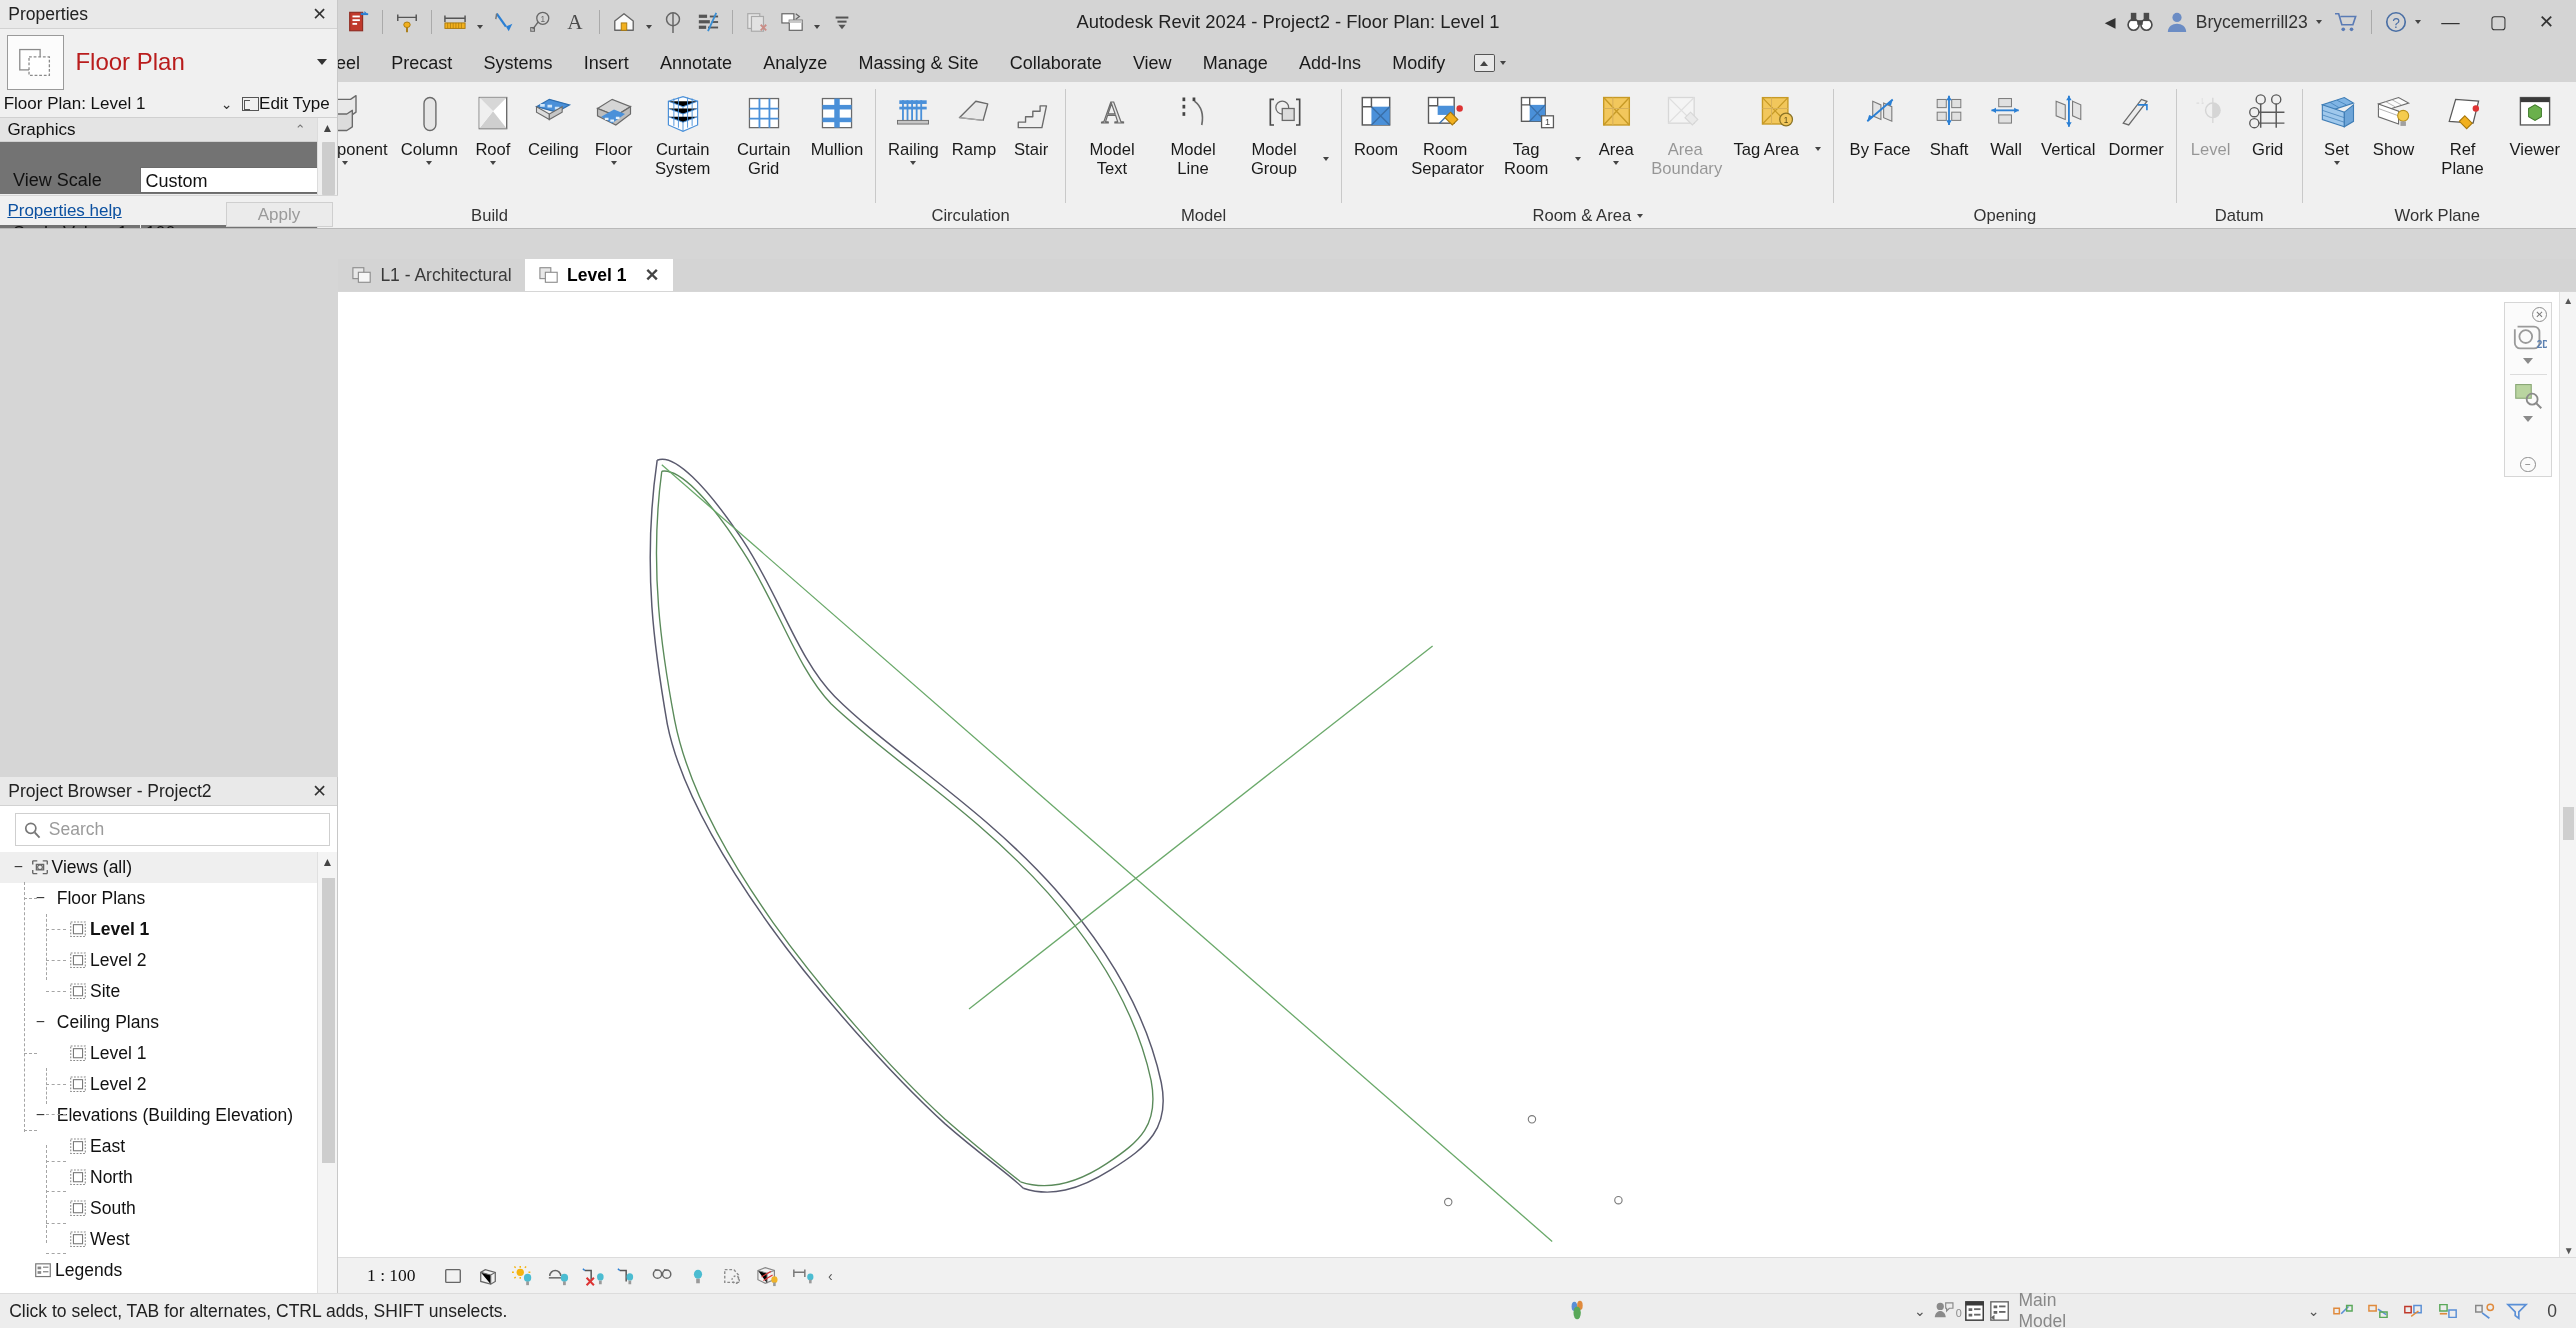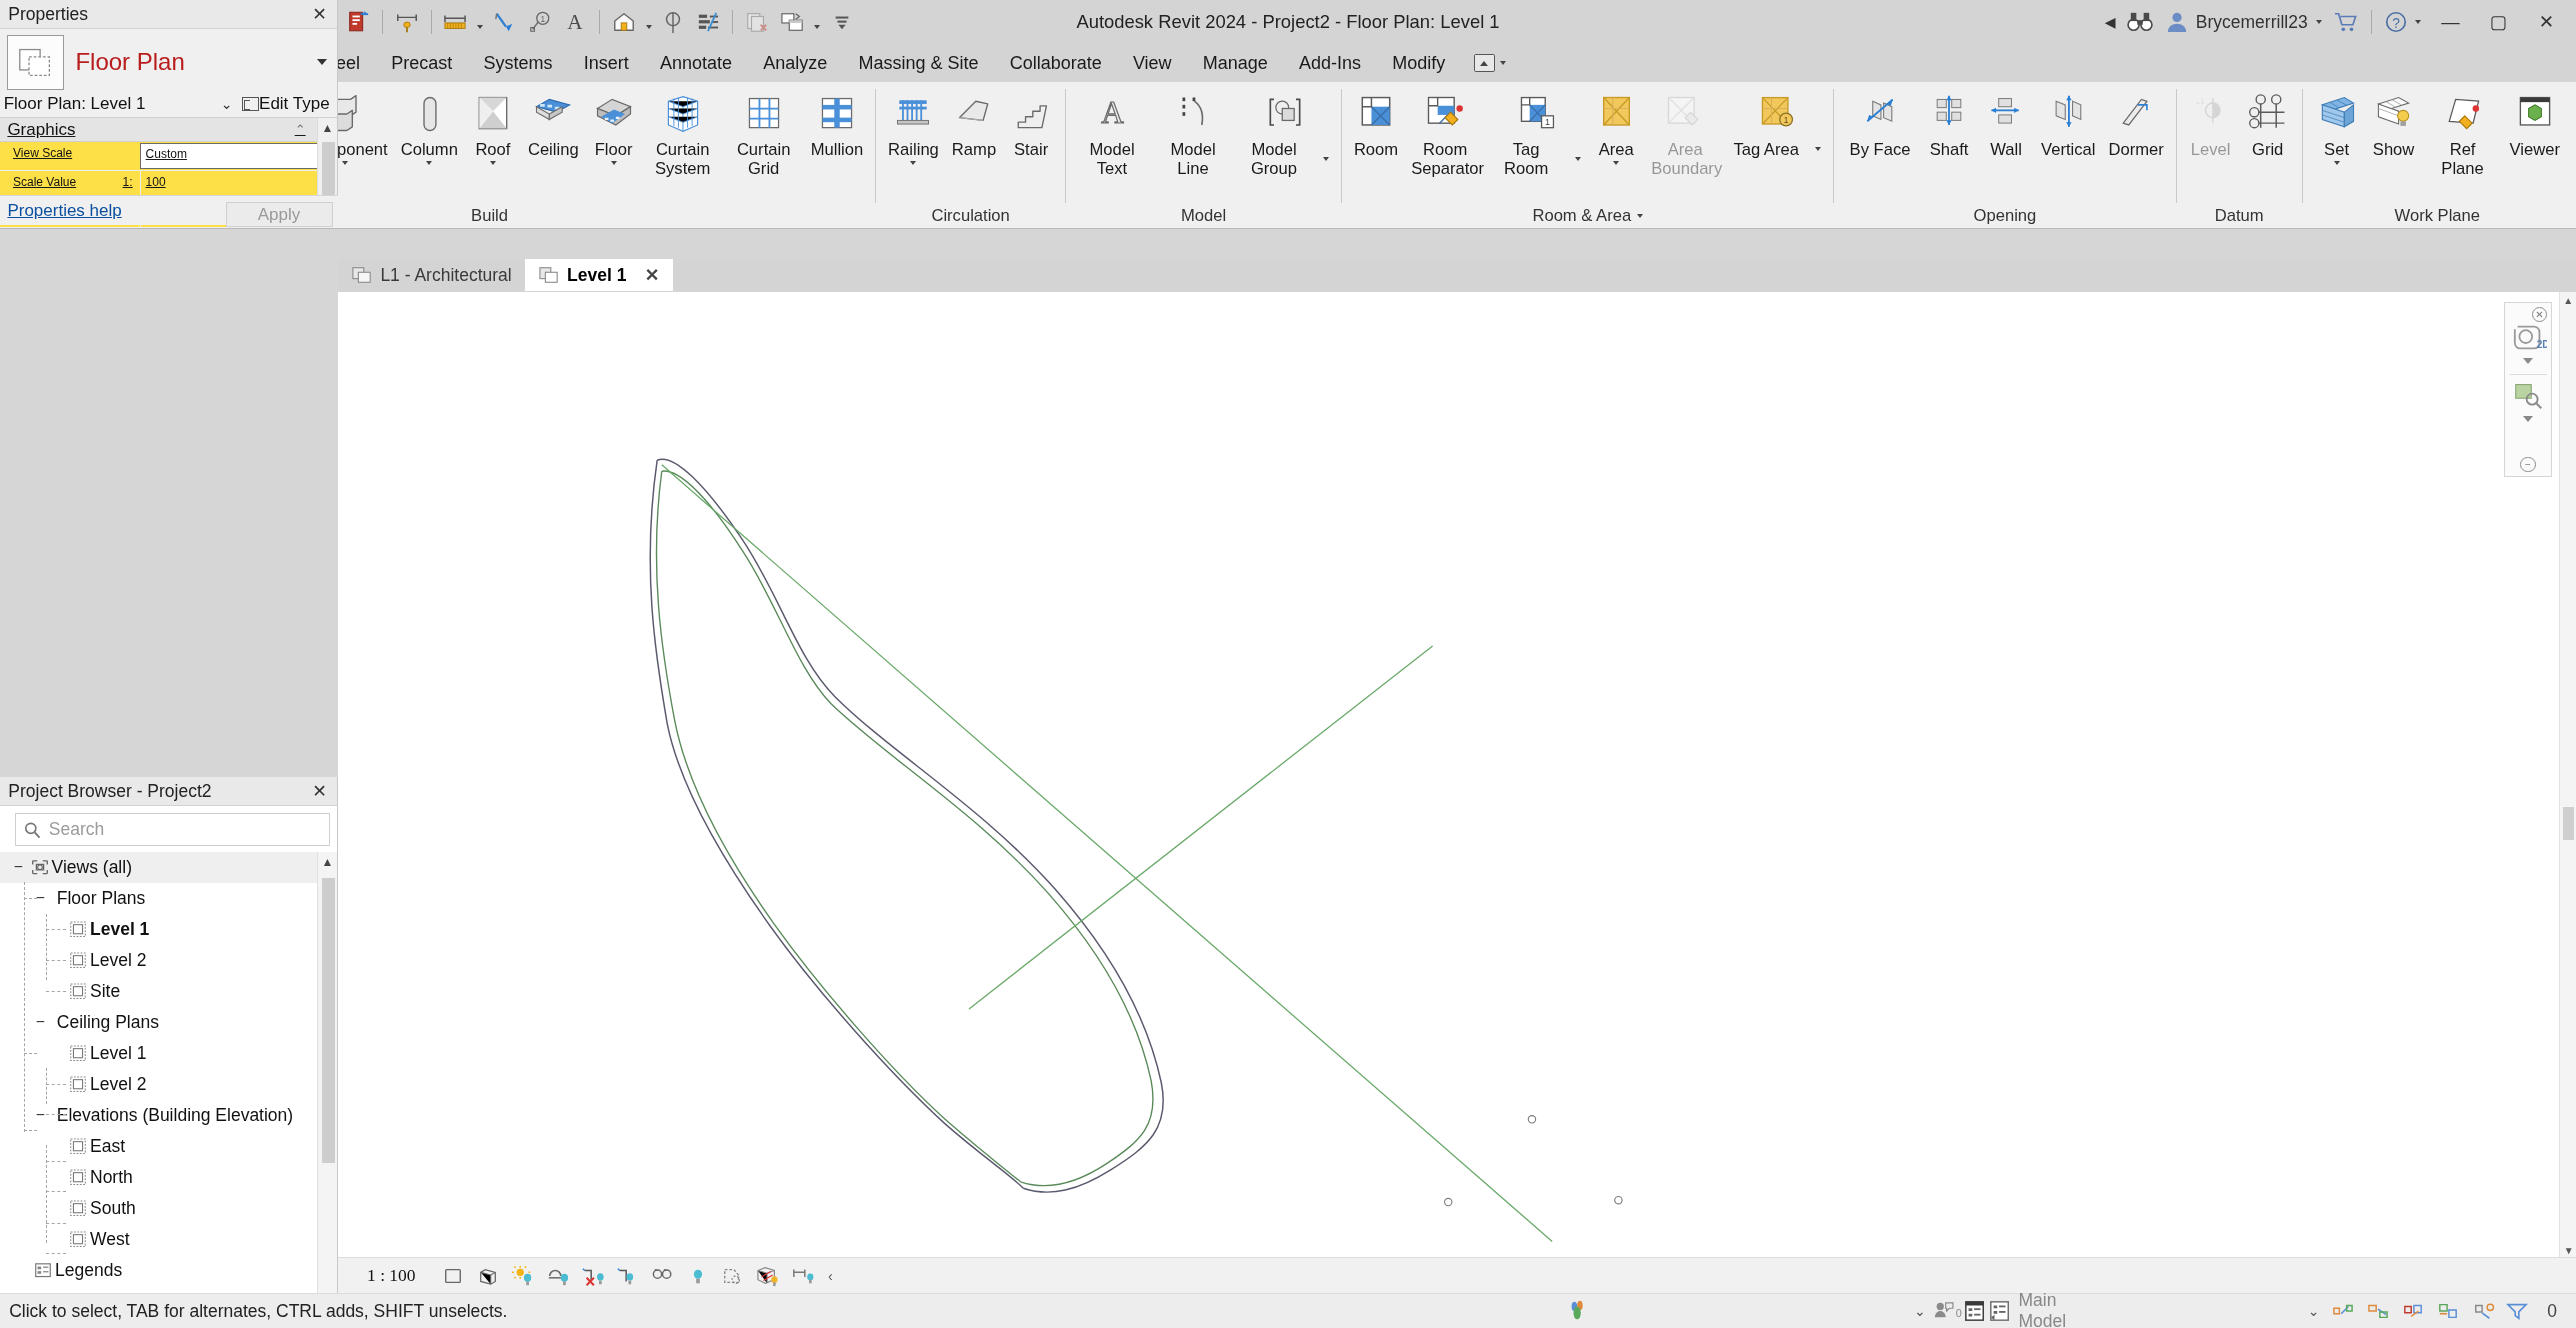--- a/index.html
+++ b/index.html
@@ -118,26 +118,26 @@
     display:flex; align-items:center; padding:0.9px 3.7px 2.8px 3.7px; gap:5.5px;
     border-bottom:0.9px solid #d0d0d0; font-size:17px;
   }
   .inst-name { flex:1; color:#111; }
   .inst-caret { cursor:pointer; font-size:14px; color:#333; padding:0 3.7px;}
   .edit-type { display:flex; align-items:center; gap:0; cursor:pointer; font-size:17px; color:#111; padding-right:3.7px;}
   .et-icon { width:17.5px; height:14px; border:1.4px solid #555; position:relative; }
   .et-icon:after { content:""; position:absolute; left:1.8px; top:1.8px; width:4.6px; height:8.3px;
                    border:1.4px solid #555; border-right:none; }
 
-  .prop-scroll { position:relative; height:110px; overflow:hidden; background:#fde047;text-decoration:underline; }
+  .prop-scroll { position:relative; height:110px; overflow:hidden; background:#737373; }
   .prop-group {
     background:#e4e4e4; font-size:17px; padding:1.8px 7.4px; color:#111; border-bottom:0.9px solid #d0d0d0;
     display:flex; justify-content:space-between; align-items:center;
   }
-  .prop-row { display:flex; height:28.5px; font-size:12px; border-bottom:0.9px solid #eee; }
+  .prop-row { display:flex; height:28.5px; font-size:18px; border-bottom:0.9px solid #eee;margin-top:24px; }
   .prop-key { width:140px; padding:3.7px 2.8px 0 13px; color:#111; white-space:nowrap; overflow:hidden; }
   .prop-val { flex:1; padding:3.7px 2.8px 0 4.6px; color:#111; border-left:0.9px solid #eee; white-space:nowrap; overflow:hidden;}
   .prop-val.boxed { border:0.9px solid #6b6b6b; background:#fff; margin:0.9px 16.6px 0.9px 0; padding-top:2.8px; }
   .prop-key.scalekey { display:flex; justify-content:space-between; padding-right:7.4px;}
   .prop-vscroll { position:absolute; right:0; top:0; width:20px; height:110px; background:#f0f0f0;
                   border-left:0.9px solid #dcdcdc; }
   .vs-arrow { height:20px; display:flex; align-items:center; justify-content:center; cursor:pointer; font-size:12px; color:#444;}
   .vs-thumb { position:absolute; left:3.7px; top:24px; width:13px; height:53px; background:#cdcdcd; border-radius:0.9px;}
   .props-footer {
     position:absolute; left:0; bottom:0; width:338px; height:30px; background:#f0f0f0;

